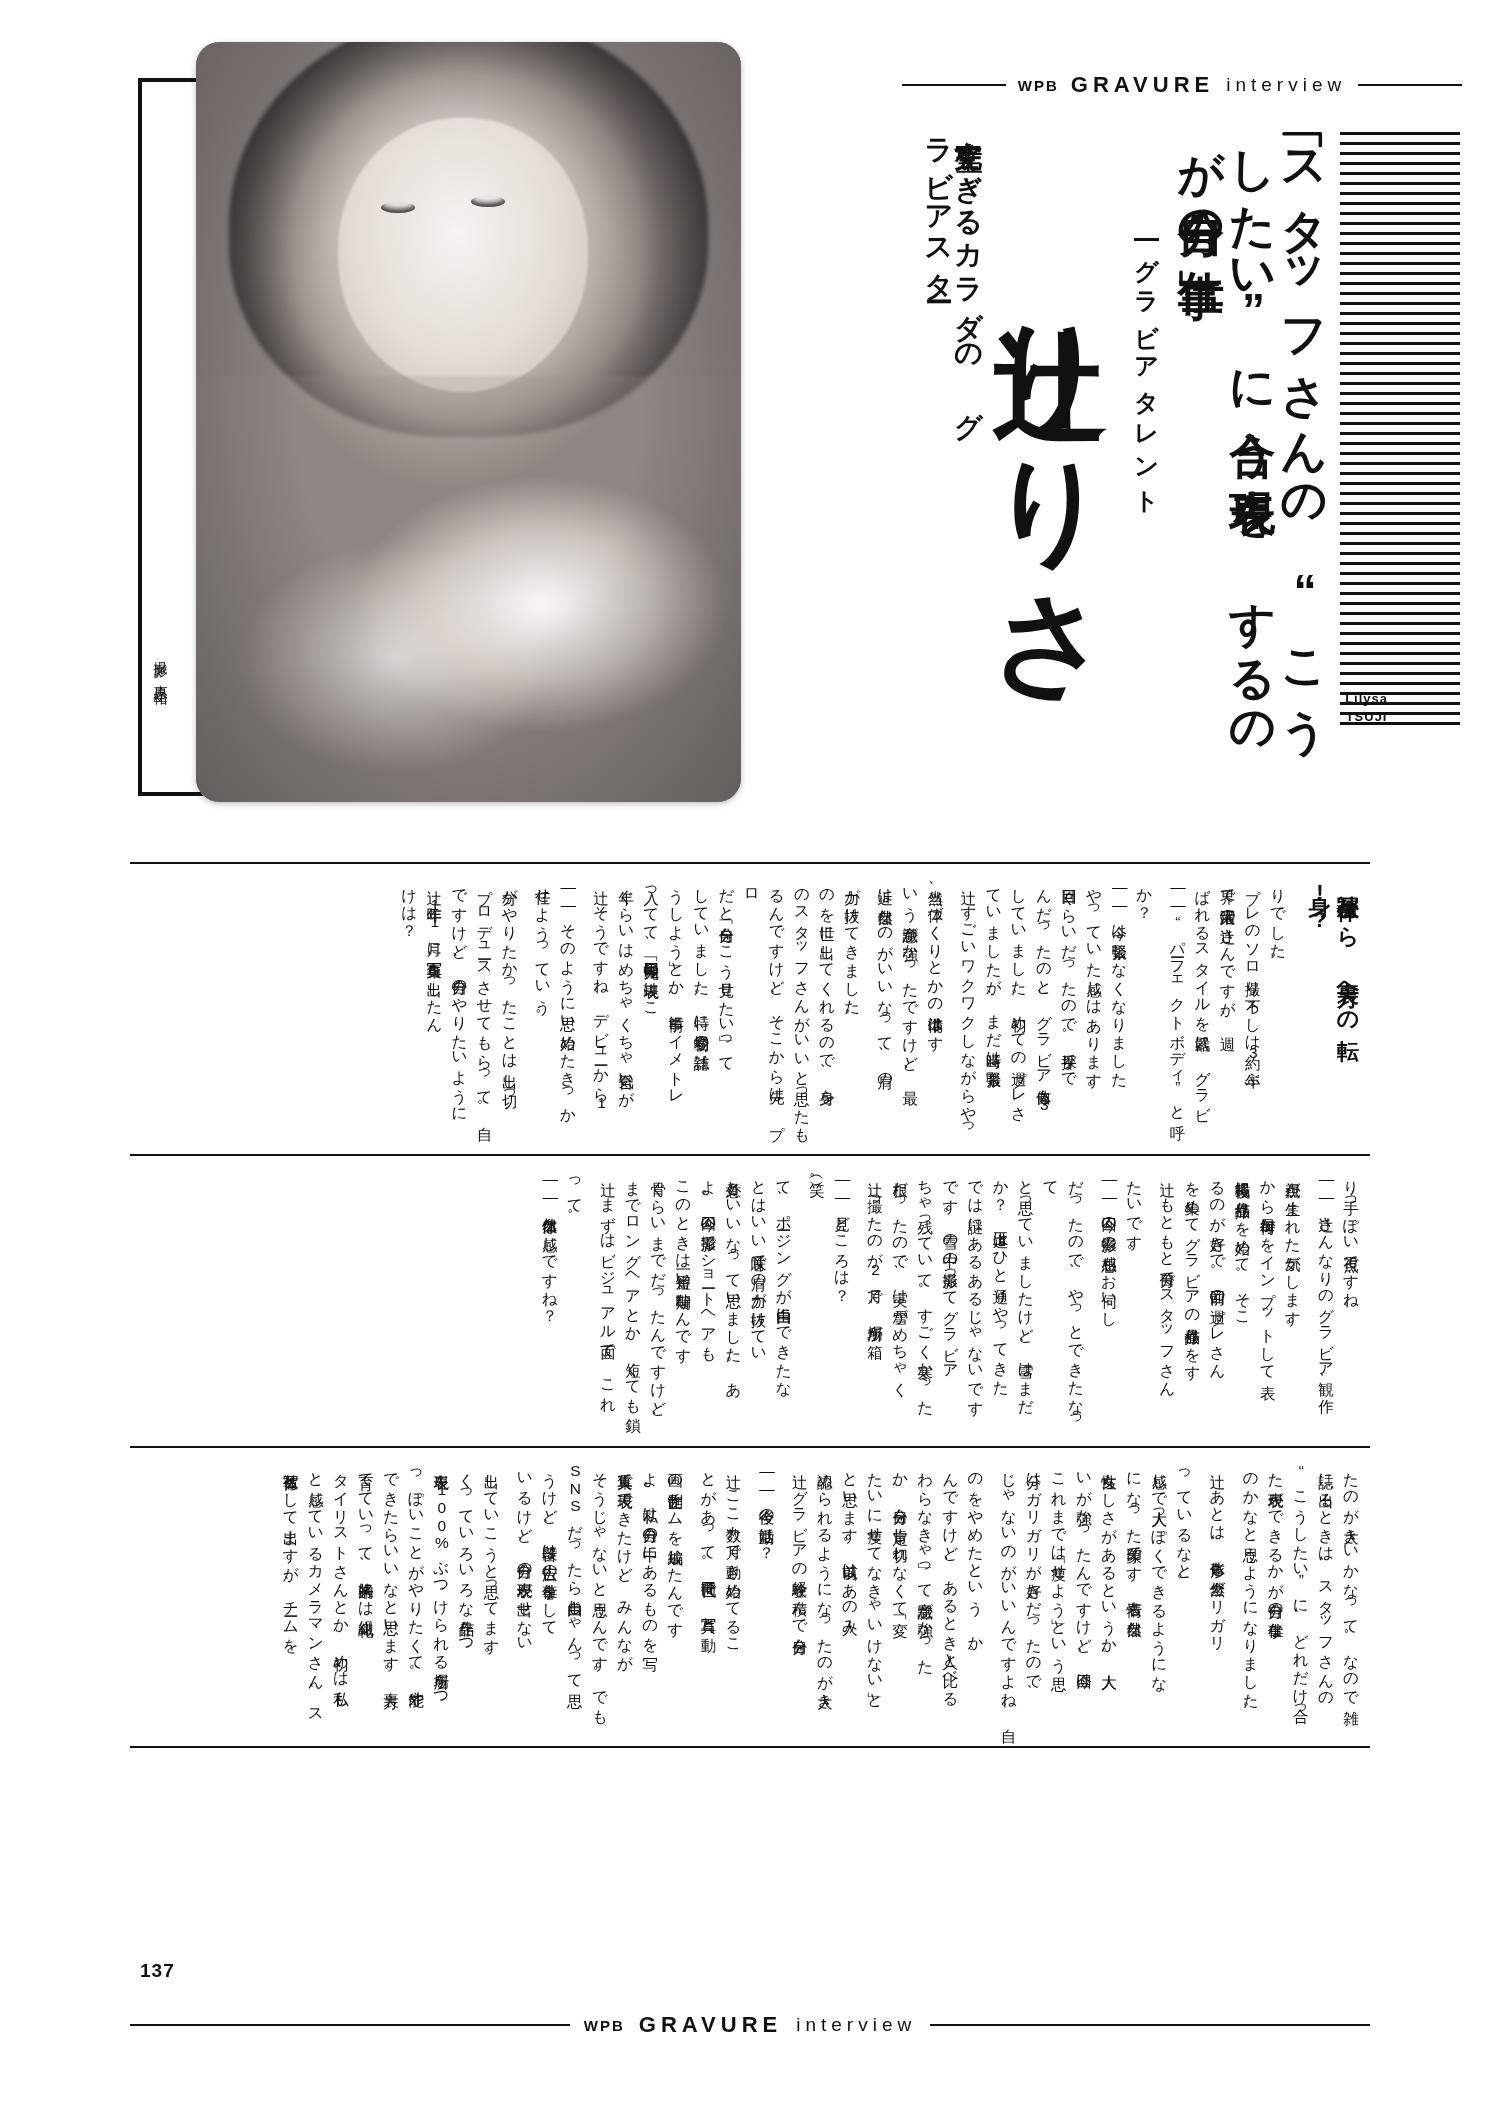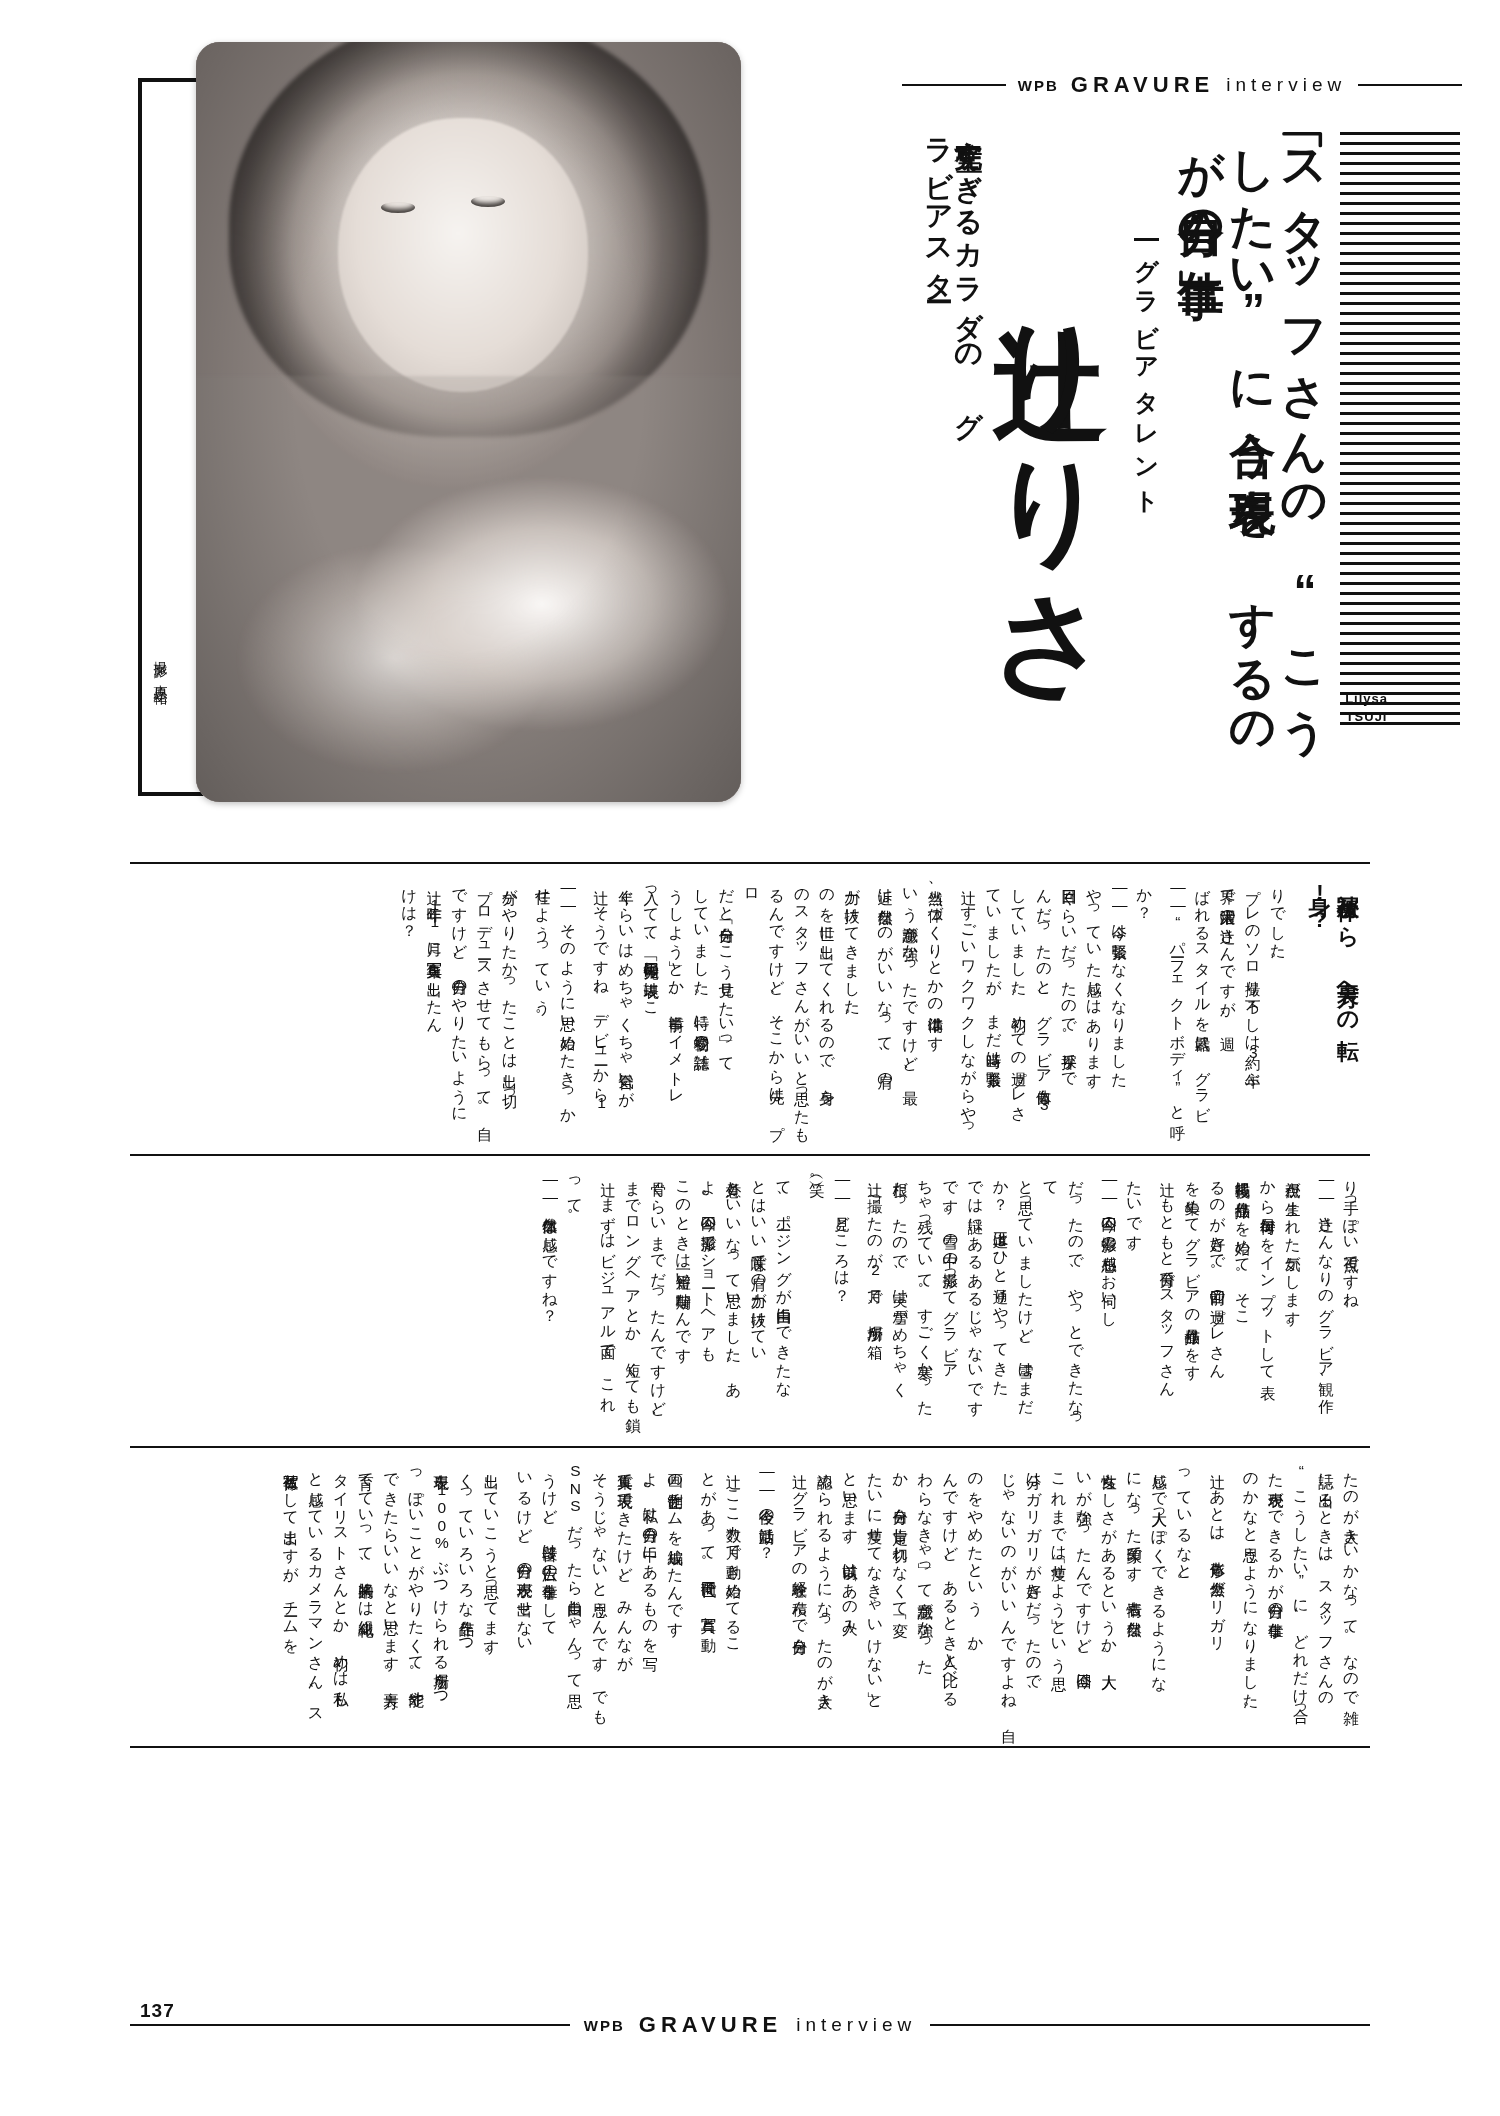--- a/index.html
+++ b/index.html
@@ -280,21 +280,21 @@
     gap: 14px;
   }
   .footer .rule { flex: 1 1 auto; height: 2px; background: #111; }
   .footer .wpb { font-size: 15px; font-weight: bold; letter-spacing: 2px; }
   .footer .grav { font-size: 22px; font-weight: bold; letter-spacing: 5px; }
   .footer .intv { font-size: 19px; letter-spacing: 5px; }
 
   .page-no {
     position: absolute;
     left: 140px;
-    top: 2000px;
+    top: 1960px;
     font-size: 19px;
     font-weight: bold;
     letter-spacing: 1px;
   }
 </style>
 </head>
 <body>
 
 <div class="page">
 

